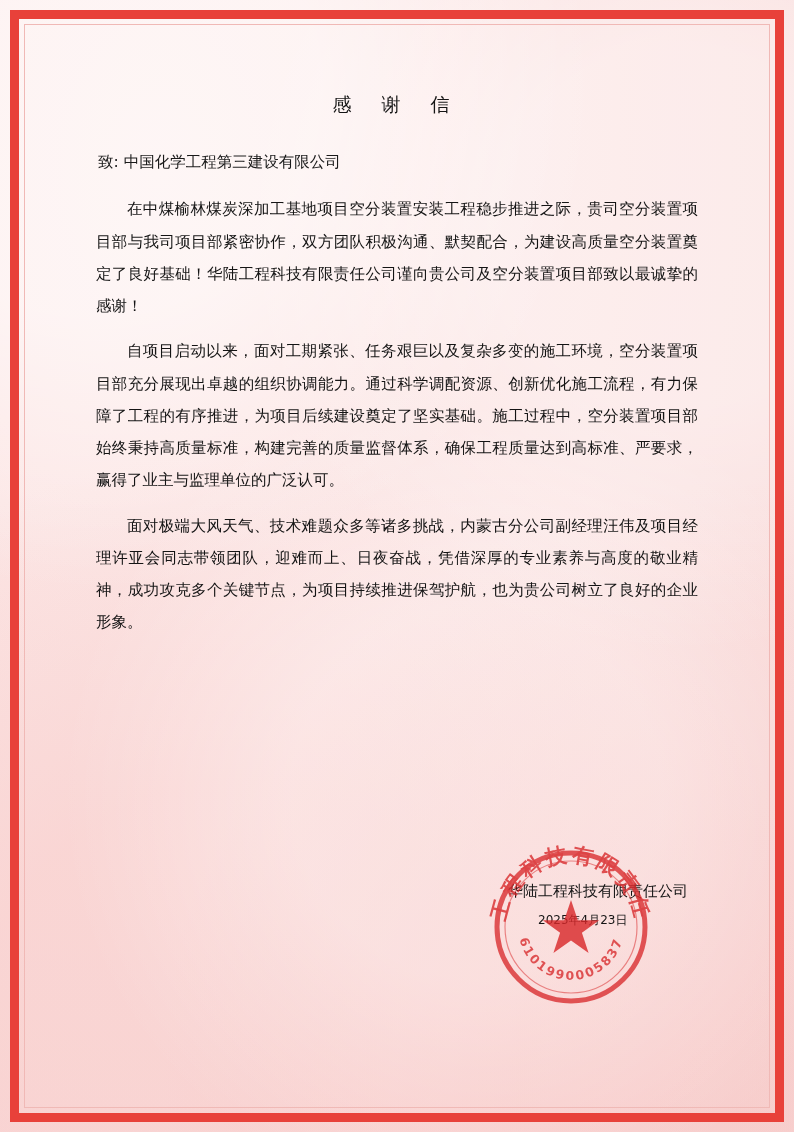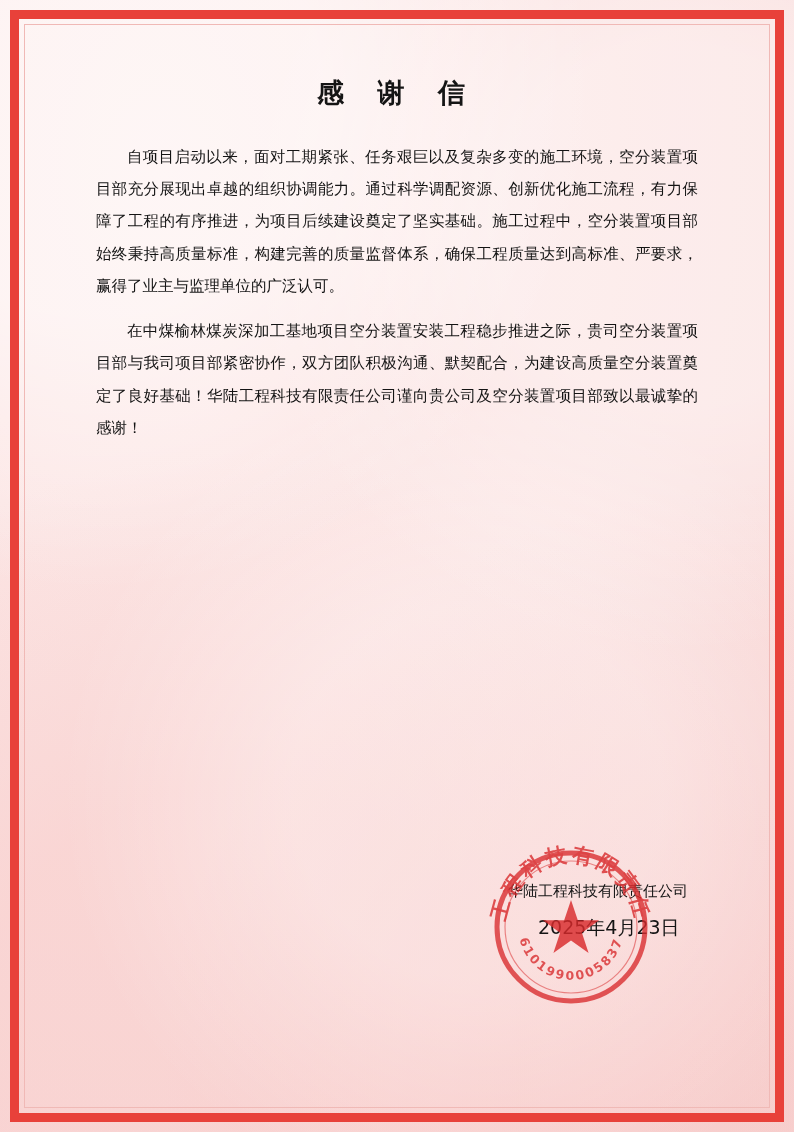--- a/index.html
+++ b/index.html
@@ -56,25 +56,25 @@
     position: absolute;
     left: 0;
     top: 0;
     width: 794px;
     height: 1132px;
     padding: 60px 96px 0 96px;
     box-sizing: border-box;
   }
   .doc-title {
     text-align: center;
-    font-size: 27px;
-    font-weight: bold;
+    font-size: 19px;
+    font-weight: normal;
     letter-spacing: 12px;
     color: #151515;
-    margin: 15px 0 30px 0;
+    margin: 32px 0 30px 0;
     font-family: "DejaVu Sans", "Liberation Sans", sans-serif;
   }
   .salutation {
     font-size: 15.5px;
     color: #1a1a1a;
     margin: 0 0 16px 0;
     line-height: 1.9;
     padding-left: 2px;
     font-family: "DejaVu Sans", "Liberation Sans", sans-serif;
   }
@@ -96,21 +96,21 @@
     z-index: 3;
   }
   .sign-company {
     font-size: 15px;
     color: #141414;
     line-height: 2.1;
     white-space: nowrap;
     font-family: "DejaVu Sans", "Liberation Sans", sans-serif;
   }
   .sign-date {
-    font-size: 19px;
+    font-size: 12px;
     color: #141414;
     line-height: 2.1;
     white-space: nowrap;
     padding-left: 30px;
     font-family: "DejaVu Sans", "Liberation Sans", sans-serif;
   }
   
   .seal {
     position: absolute;
     left: 482px;
@@ -133,23 +133,25 @@
 <body>
 
 <div class="page">
   <div class="mottle"></div>
   <div class="border-outer"></div>
   <div class="border-inner"></div>
 
   <div class="content">
     <div class="doc-title">感 谢 信</div>
 
+    <div class="salutation">致: 中国化学工程第三建设有限公司</div>
 
+    <p class="para">在中煤榆林煤炭深加工基地项目空分装置安装工程稳步推进之际，贵司空分装置项目部与我司项目部紧密协作，双方团队积极沟通、默契配合，为建设高质量空分装置奠定了良好基础！华陆工程科技有限责任公司谨向贵公司及空分装置项目部致以最诚挚的感谢！</p>
     <p class="para">自项目启动以来，面对工期紧张、任务艰巨以及复杂多变的施工环境，空分装置项目部充分展现出卓越的组织协调能力。通过科学调配资源、创新优化施工流程，有力保障了工程的有序推进，为项目后续建设奠定了坚实基础。施工过程中，空分装置项目部始终秉持高质量标准，构建完善的质量监督体系，确保工程质量达到高标准、严要求，赢得了业主与监理单位的广泛认可。</p>
-    <p class="para">在中煤榆林煤炭深加工基地项目空分装置安装工程稳步推进之际，贵司空分装置项目部与我司项目部紧密协作，双方团队积极沟通、默契配合，为建设高质量空分装置奠定了良好基础！华陆工程科技有限责任公司谨向贵公司及空分装置项目部致以最诚挚的感谢！</p>
+    <p class="para">面对极端大风天气、技术难题众多等诸多挑战，内蒙古分公司副经理汪伟及项目经理许亚会同志带领团队，迎难而上、日夜奋战，凭借深厚的专业素养与高度的敬业精神，成功攻克多个关键节点，为项目持续推进保驾护航，也为贵公司树立了良好的企业形象。</p>
   </div>
 
   <div class="signature-block">
     <div class="sign-company">华陆工程科技有限责任公司</div>
     <div class="sign-date">2025年4月23日</div>
   </div>
 
   <div class="seal">
     <svg width="178" height="178" viewBox="0 0 178 178" aria-hidden="true">
       <defs>

